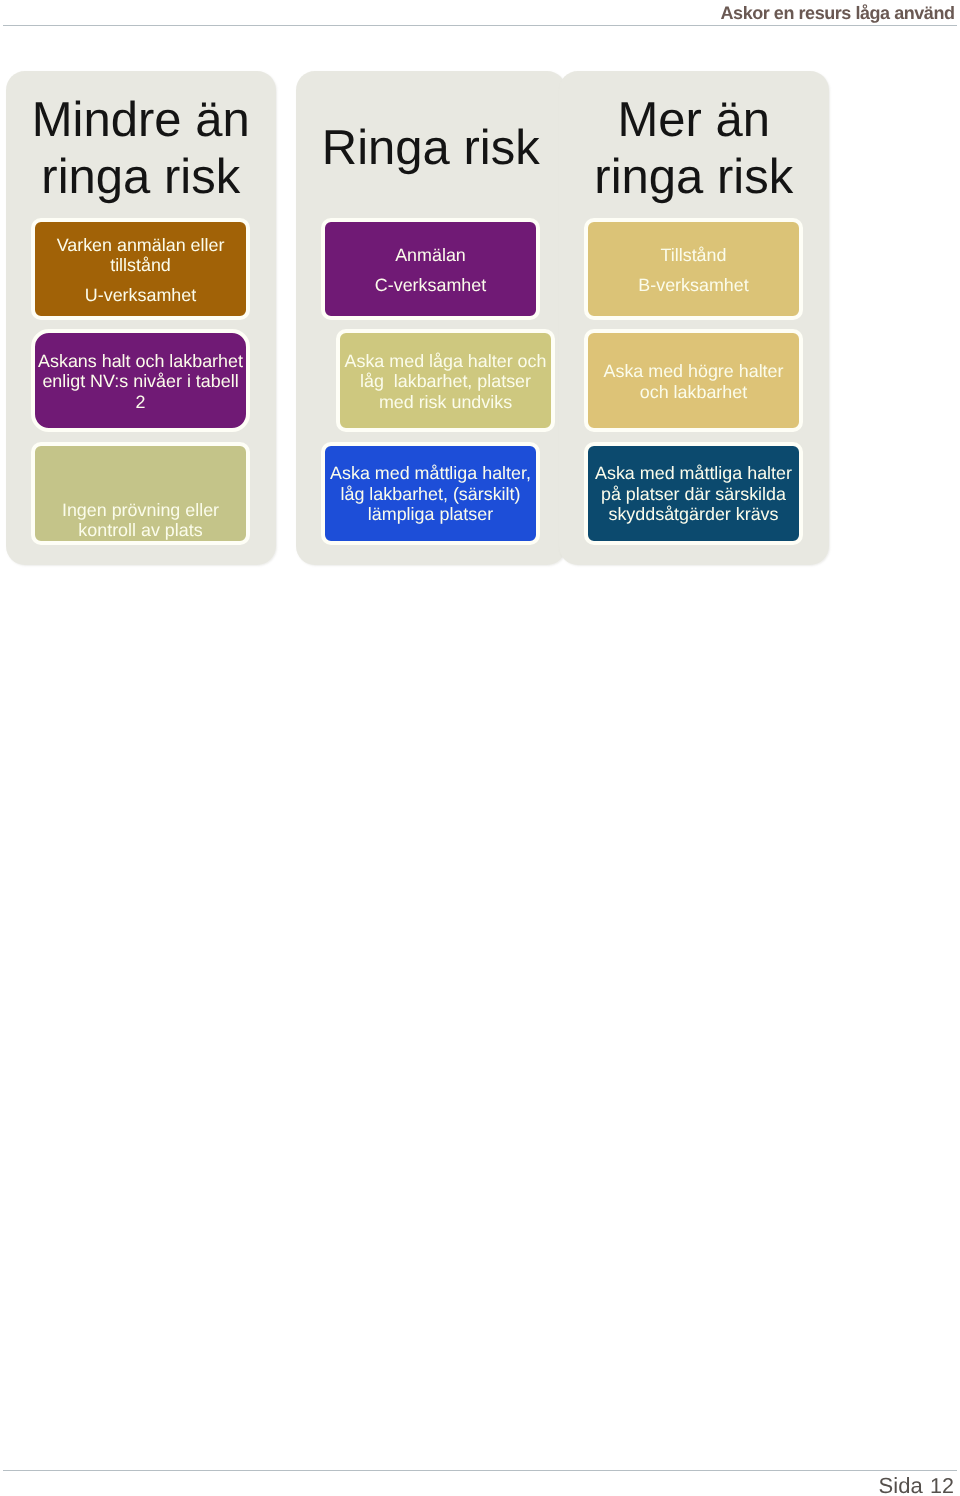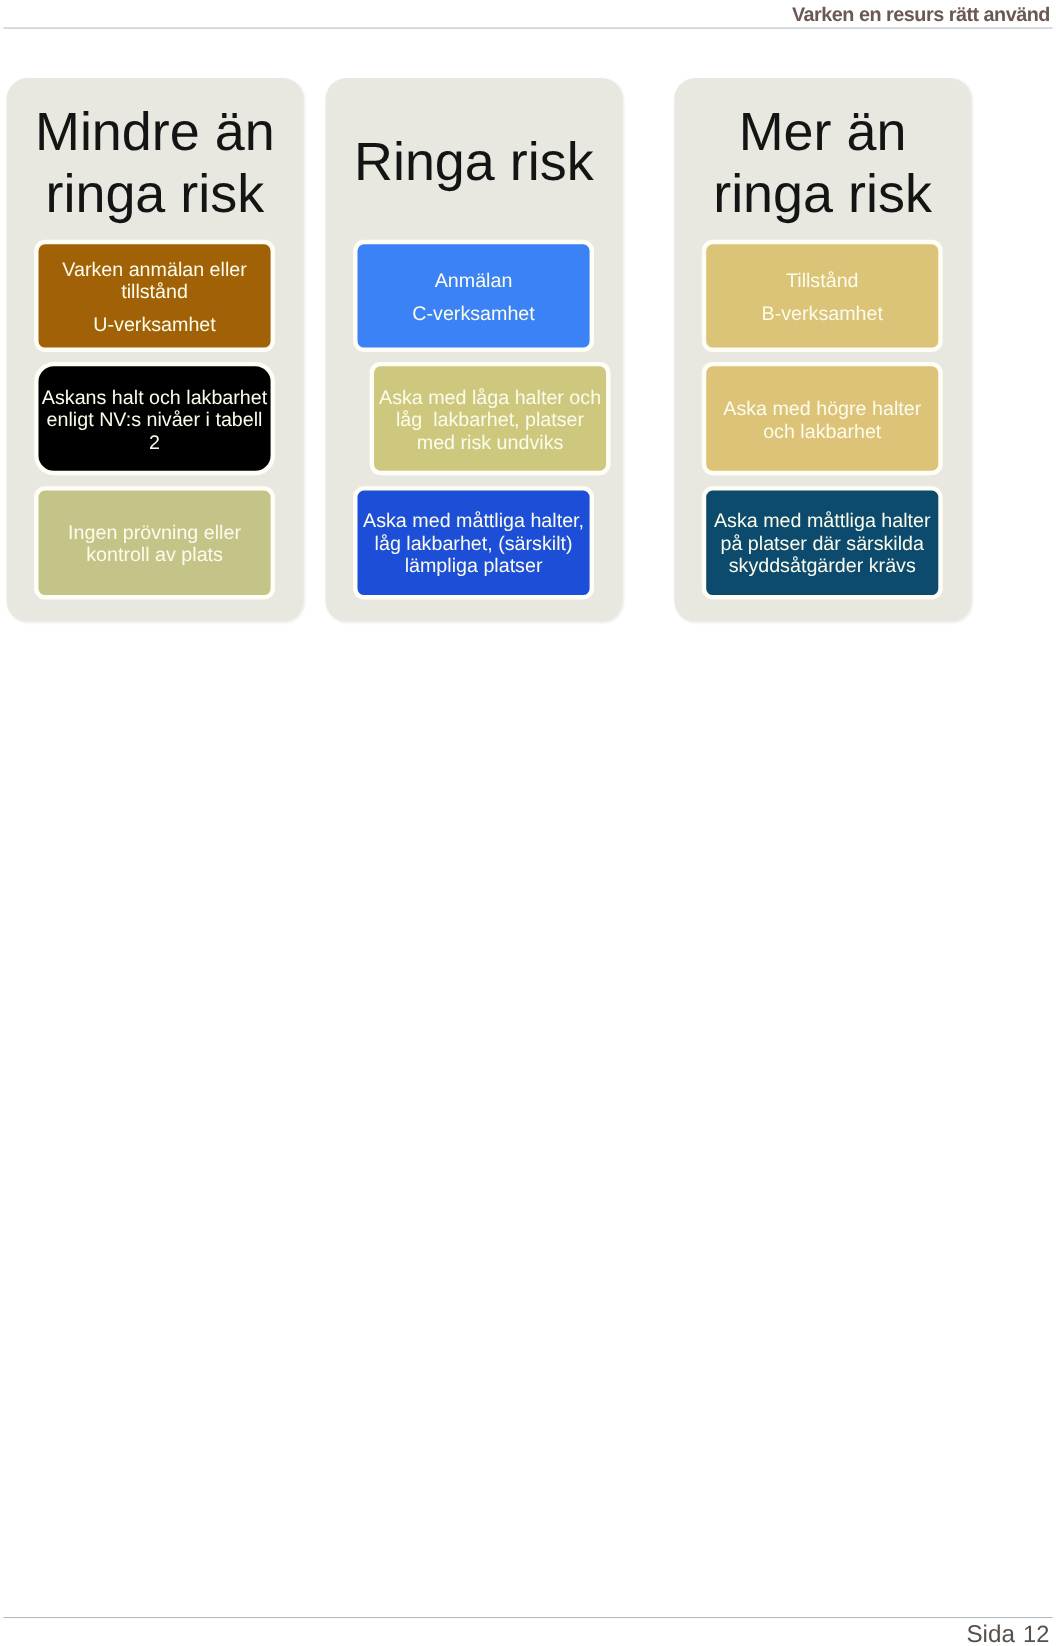--- a/index.html
+++ b/index.html
@@ -16,67 +16,67 @@
   .ftr{position:absolute;right:6px;top:1473px;height:26px;color:#55504C;white-space:nowrap;line-height:26px;}
   .ftr .sida{font-size:22px;margin-right:3px;}
   .ftr .pg{font-size:21.5px;}
 
   
   .cols{position:absolute;left:6px;top:71px;width:850px;}
   .col{position:absolute;top:0;width:269.5px;height:494px;background:#E8E8E1;border-radius:19px;
        box-shadow:1px 1px 2px rgba(140,140,130,.16);}
   .col1{left:0}
   .col2{left:290px}
-  .col3{left:607px}
+  .col3{left:553px}
 
   .coltitle{position:absolute;left:0;right:0;top:4px;height:147px;display:flex;align-items:center;justify-content:center;
             font-size:49px;line-height:57px;color:#141414;text-align:center;white-space:pre-line;}
 
   .bx{position:absolute;left:25px;width:211px;border:4px solid #FEFEF6;border-radius:10px;
       display:flex;flex-direction:column;align-items:center;justify-content:center;
       color:#FBFCEB;font-size:17.9px;line-height:20.4px;text-align:center;
       padding-top:2px;}
   .bx1{top:147px;height:92px}
   .bx2{top:258px;height:93.4px}
   .bx3{top:370.5px;height:93px}
   .bx p{margin:0;white-space:pre-wrap;}
   .bx .gap{height:9.5px}
 </style>
 </head>
 <body>
 
 <div class="page">
   <div class="hdr">
-    <div class="hdr-title">Varken en resurs rätt använd</div>
+    <div class="hdr-title">Askor en resurs låga använd</div>
   </div>
   <div class="hdr-rule"></div>
 
   <div class="cols">
     <div class="col col1">
       <div class="coltitle">Mindre än
 ringa risk</div>
       <div class="bx bx1" style="background: #a16207;">
           <p>Varken anmälan eller
 tillstånd</p>
           <div class="gap"></div>
           <p>U-verksamhet</p>
         </div>
-      <div class="bx bx2" style="background: #000000; border-radius: 18px;">
+      <div class="bx bx2" style="background: #701a75; border-radius: 18px;">
           <p>Askans halt och lakbarhet
 enligt NV:s nivåer i tabell
 2</p>
         </div>
-      <div class="bx bx3" style="background: rgb(196, 196, 137);">
+      <div class="bx bx3" style="background: rgb(196, 196, 137); justify-content: flex-end;">
           <p>Ingen prövning eller
 kontroll av plats</p>
         </div>
     </div>
     <div class="col col2">
       <div class="coltitle">Ringa risk</div>
-      <div class="bx bx1" style="background: #3b82f6;">
+      <div class="bx bx1" style="background: #701a75;">
           <p>Anmälan</p>
           <div class="gap"></div>
           <p>C-verksamhet</p>
         </div>
       <div class="bx bx2" style="background: rgb(206, 200, 127); margin-left: 15px;">
           <p>Aska med låga halter och
 låg  lakbarhet, platser
 med risk undviks</p>
         </div>
       <div class="bx bx3" style="background: #1d4ed8;">

